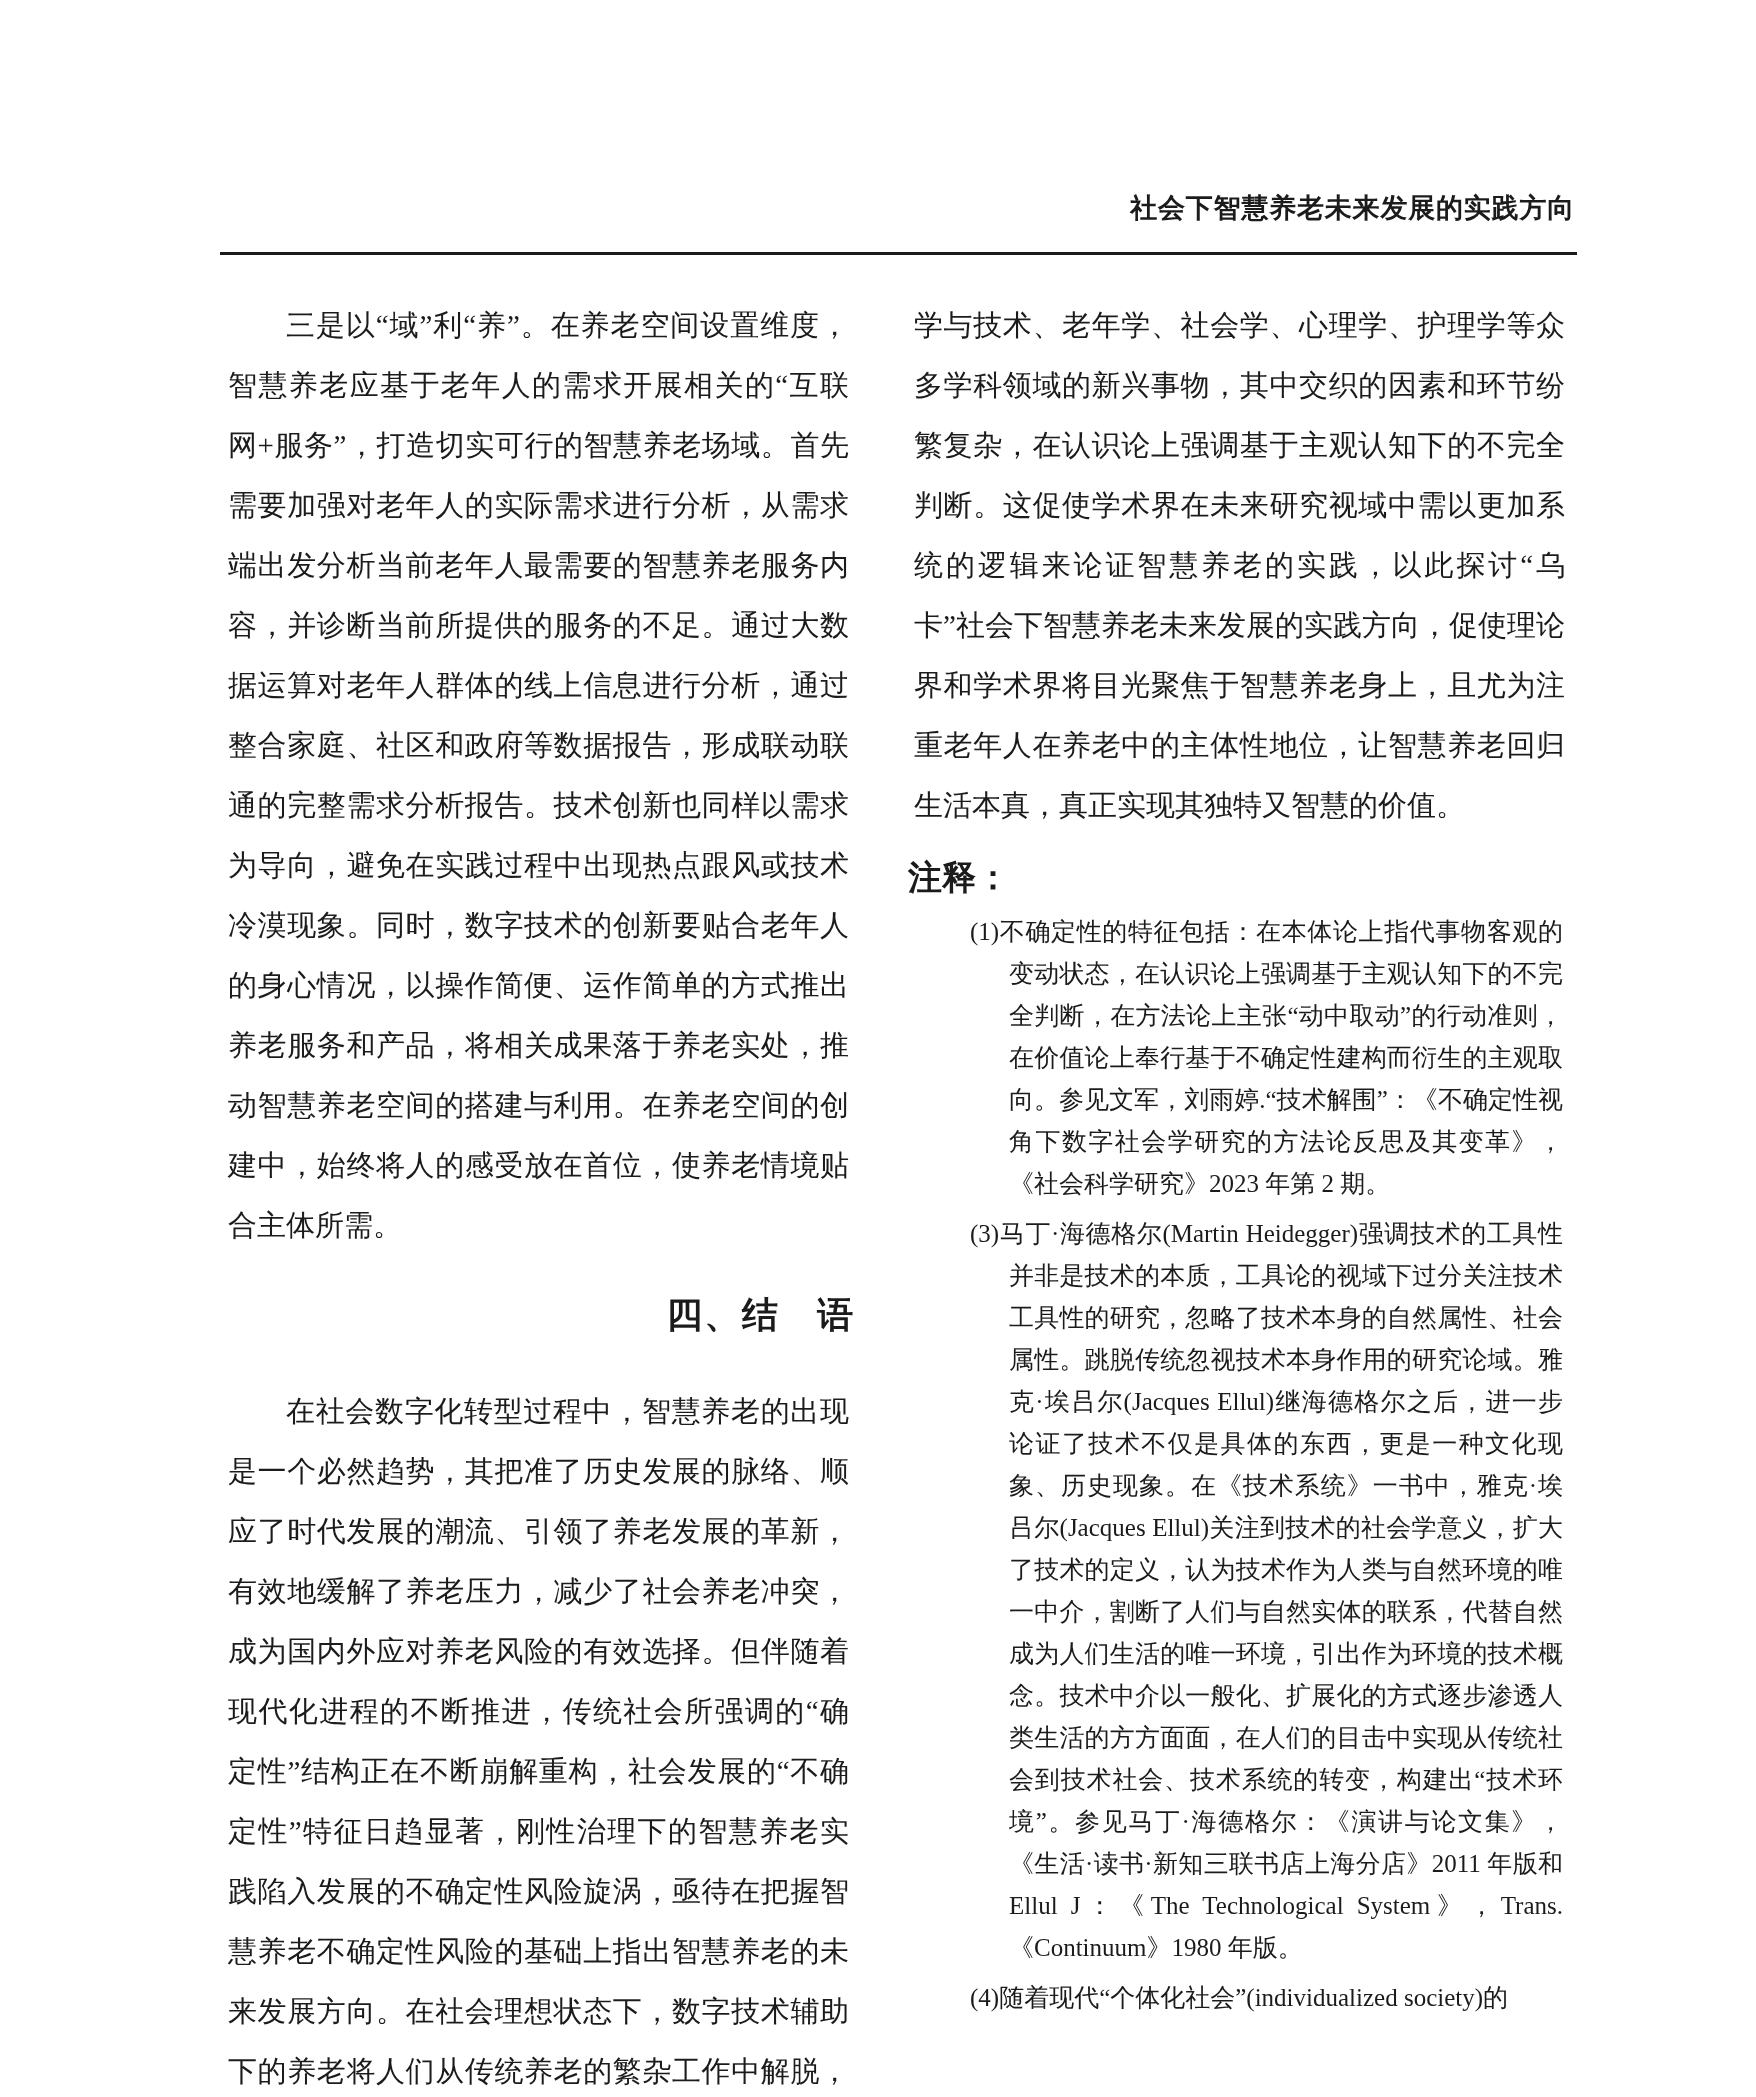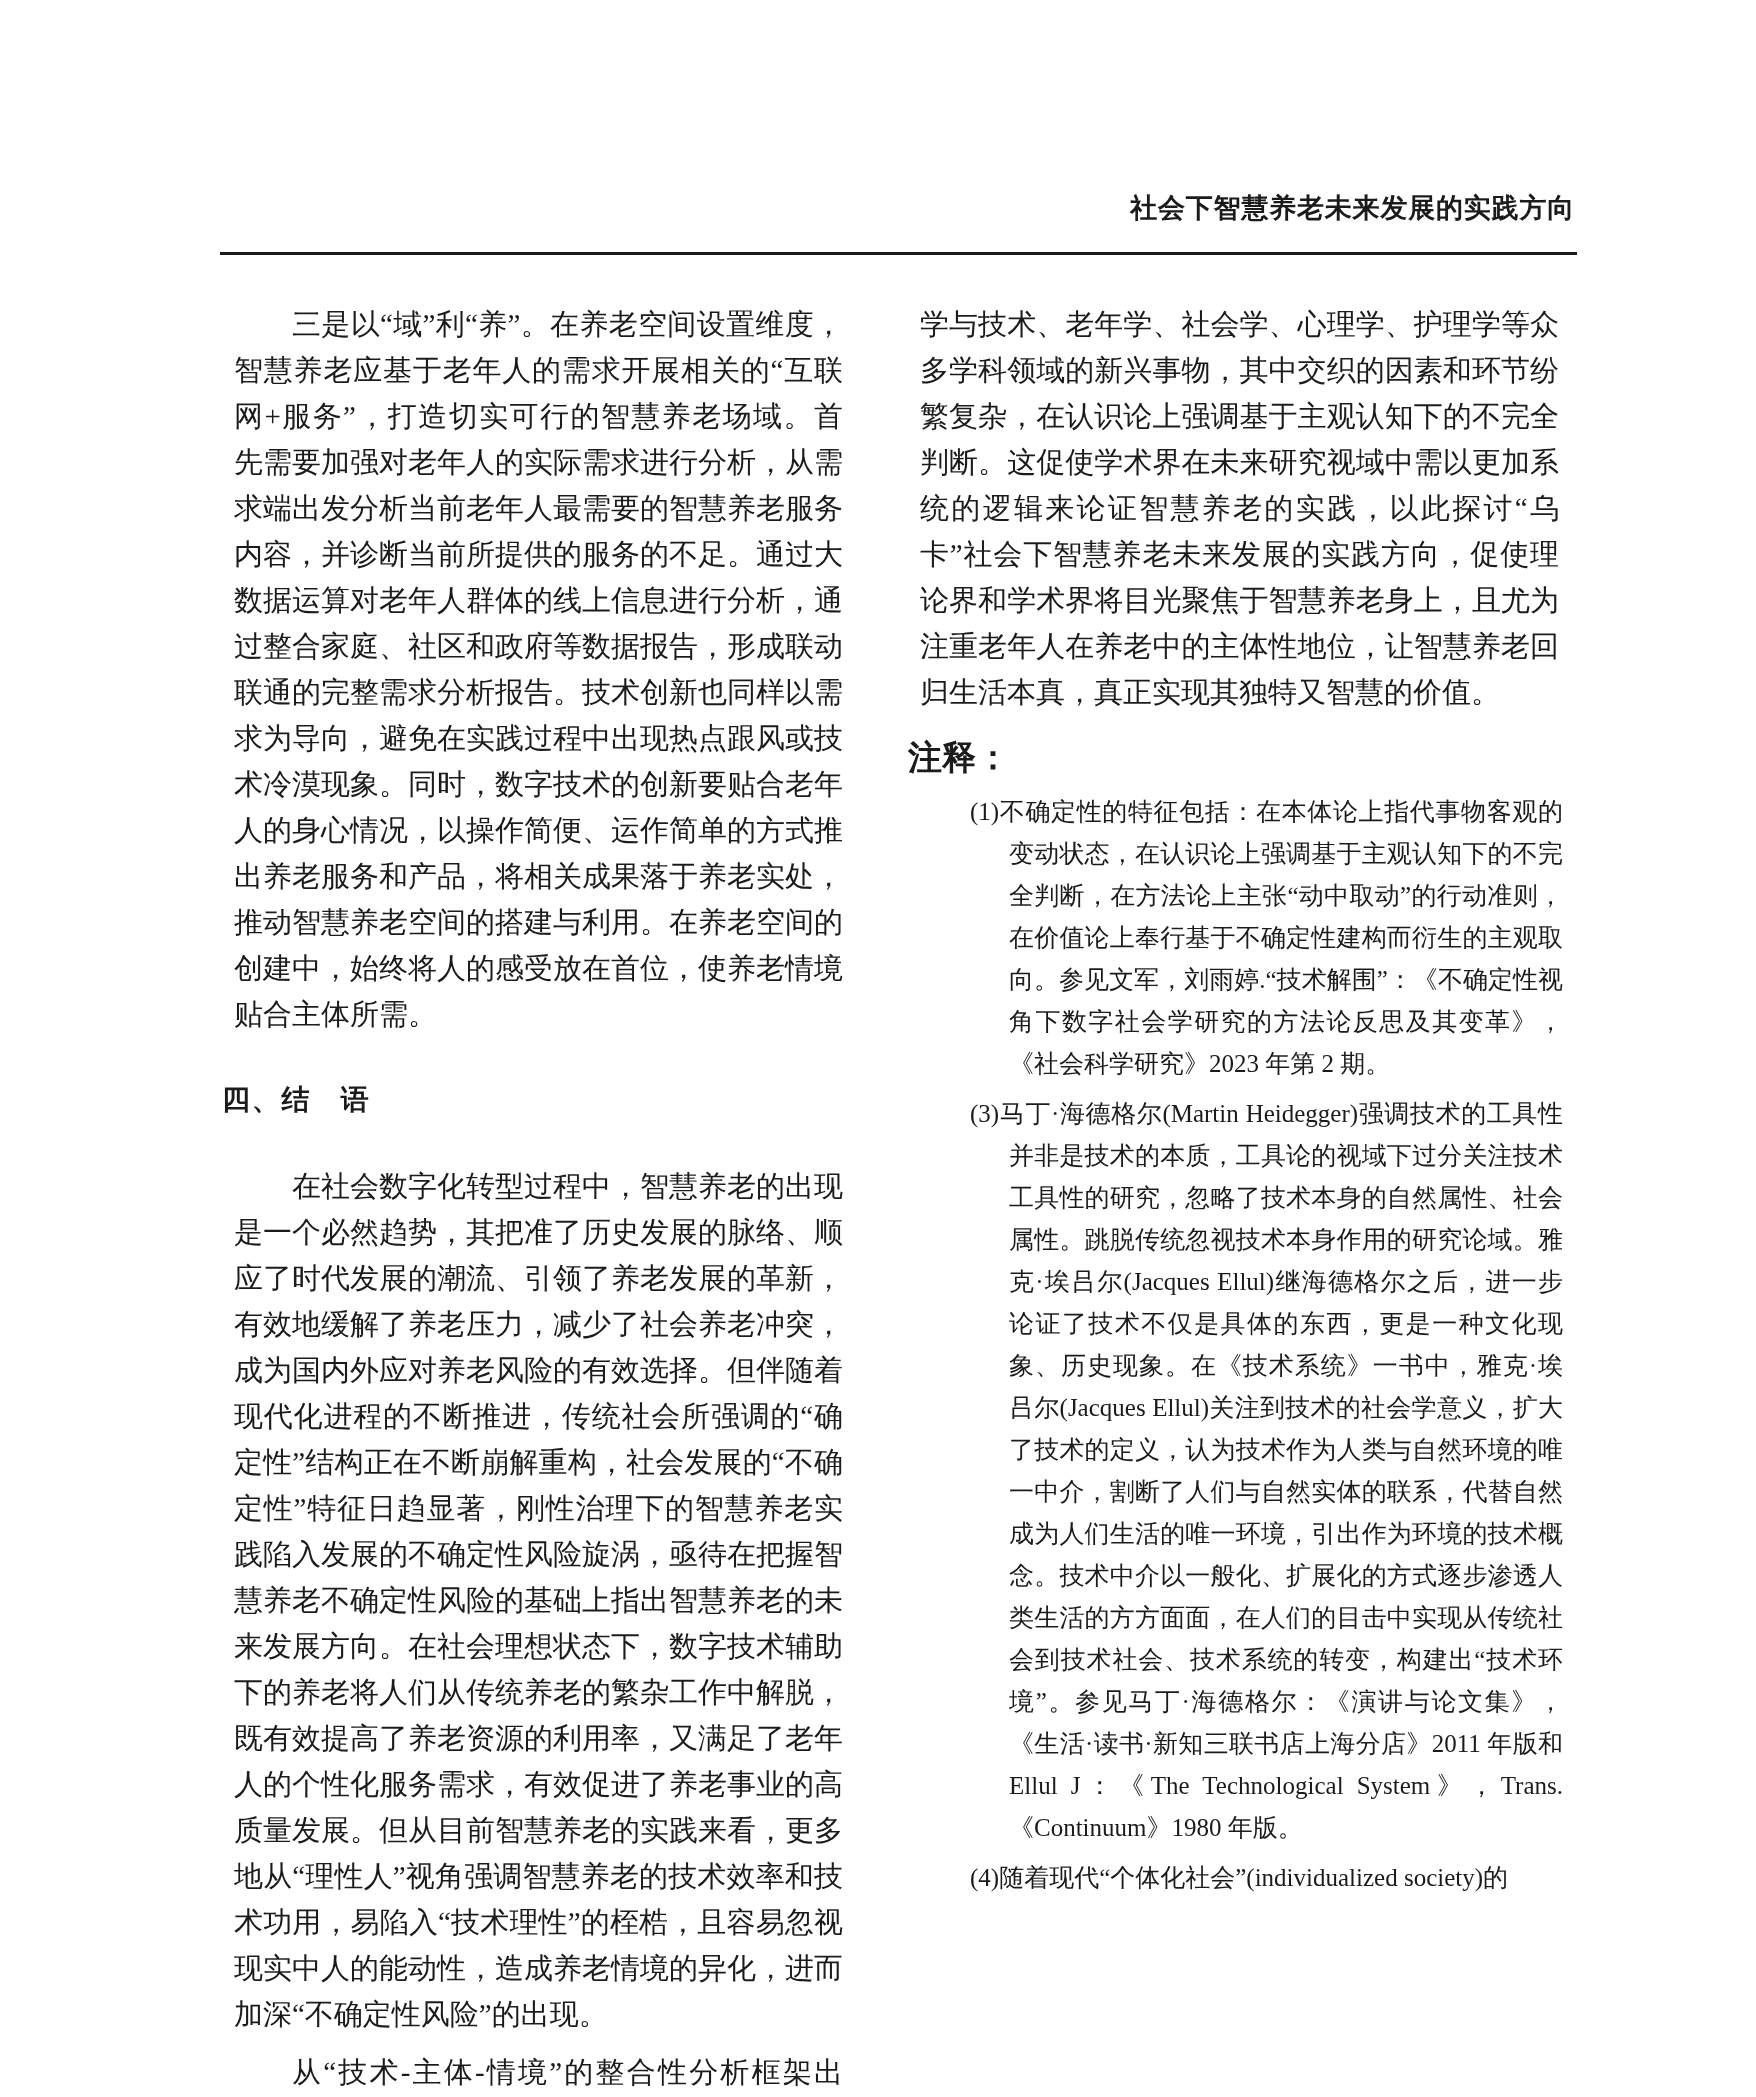--- a/index.html
+++ b/index.html
@@ -34,34 +34,34 @@
     height: 2.5px;
     background: #1a1a1a;
   }
   .col {
     position: absolute;
     top: 289px;
   }
   .col-left  { left: 222px;  width: 633px; }
   .col-right { left: 908px; width: 663px; }
   .body-para {
-    margin: 12px;
+    margin: 6px;
     font-size: 29px;
-    line-height: 46px;
+    line-height: 60px;
     text-align: justify;
     text-justify: inter-ideograph;
   }
   .indent { text-indent: 2em; }
   .section-heading {
     margin: 40px 0;
-    font-size: 28px;
+    font-size: 36px;
     line-height: 46px;
     font-weight: bold;
-    text-align: left;
-    font-family: Liberation Serif, serif;
+    text-align: right;
+    font-family: Liberation Mono, monospace;
     letter-spacing: 1.7px;
   }
   .notes-heading {
     margin: 21px 0 12.6px 0;
     font-size: 34px;
     line-height: 42px;
     font-weight: bold;
     font-family: "Liberation Sans", "DejaVu Sans", sans-serif;
   }
   .note {

